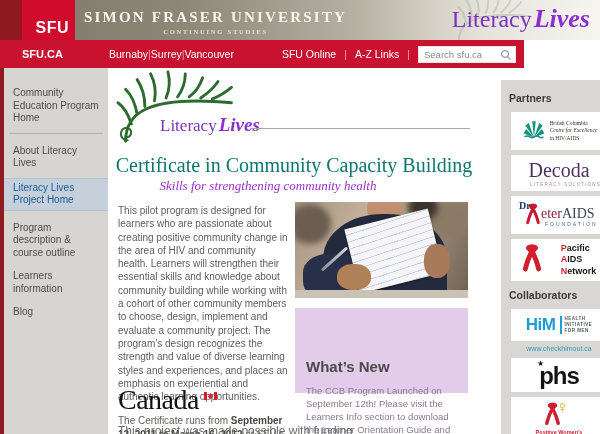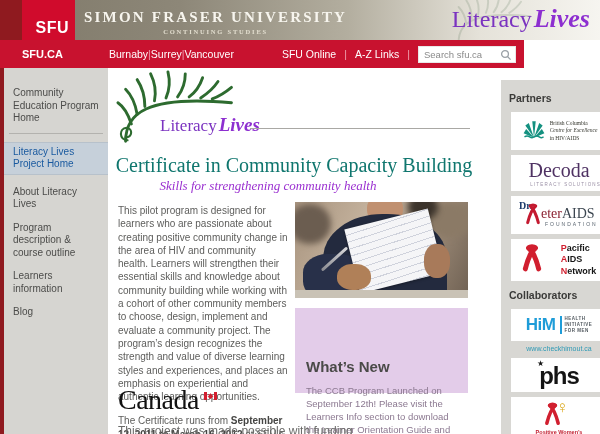--- a/index.html
+++ b/index.html
@@ -221,22 +221,22 @@
             </svg>
         </span>
       </span>
     </div>
   </div>
 
   <div class="left-strip"></div>
   <div class="sidebar">
     <div class="side-item">Community Education Program Home</div>
     <div class="side-divider"></div>
+    <div class="side-item">About Literacy Lives</div>
     <div class="side-item active">Literacy Lives Project Home</div>
-    <div class="side-item">About Literacy Lives</div>
     <div class="side-item">Program description &amp; course outline</div>
     <div class="side-item">Learners information</div>
     <div class="side-item">Blog</div>
   </div>
 
   <div class="main">
 
     <span class="fern-logo icon">
       <svg width="135" height="77" viewBox="0 0 140 80">
         <g stroke="#2d6b2f" fill="none" stroke-linecap="round">

